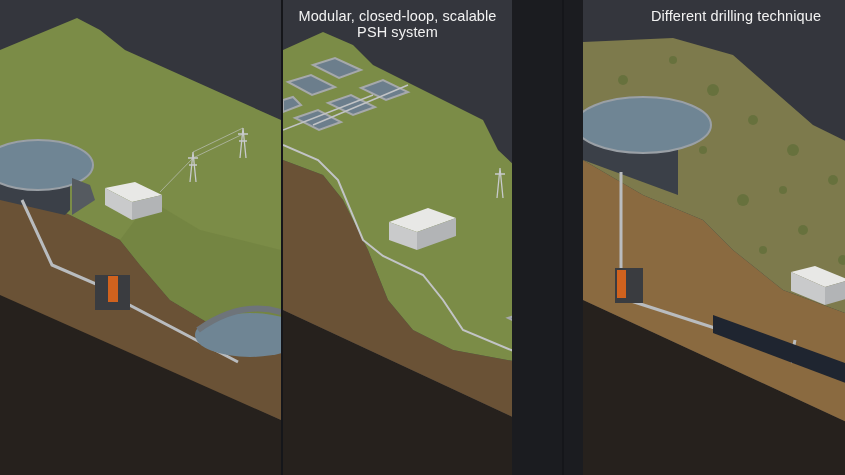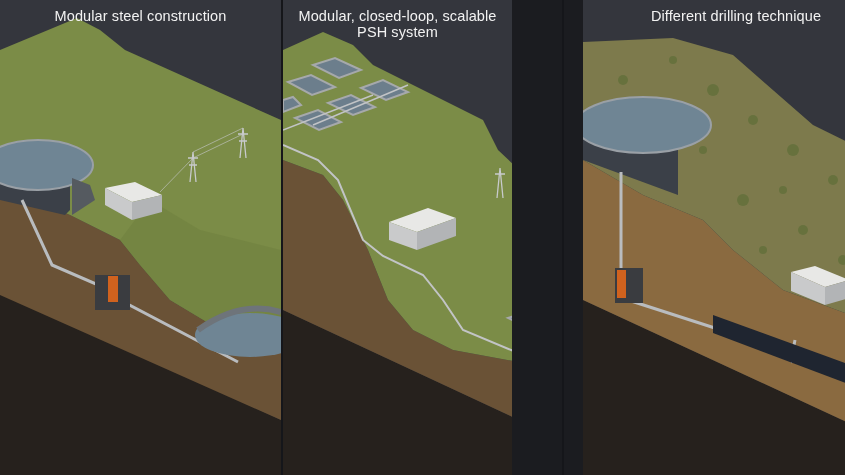--- a/index.html
+++ b/index.html
@@ -6,21 +6,20 @@
   body { width:845px; height:475px; overflow:hidden; position:relative; font-family:"Liberation Sans", sans-serif; }
   .panel { position:absolute; top:0; height:475px; background:#34363d; overflow:hidden; }
   .panel svg { position:absolute; left:0; top:0; }
   .title { position:absolute; top:8px; left:0; right:0; text-align:center; color:#f2f2f2; font-size:14.5px; letter-spacing:0.1px; z-index:2; }
   .divider { position:absolute; top:0; width:2px; height:475px; background:#15161a; z-index:3; }
 </style>
 </head>
 <body>
 
 <div class="panel" style="left:0;width:281px;">
-  <div class="title">Modular steel construction</div>
   <svg width="281" height="475" viewBox="0 0 281 475">
 
     <polygon points="0,290 281,420 281,475 0,475" fill="#26211d"></polygon>
 
     <polygon points="0,185 70,215 120,240 140,265 170,300 220,330 281,345 281,420 0,295" fill="#6a5236"></polygon>
 
     <polygon points="0,50 77,18 100,30 125,50 281,120 281,345 220,330 170,300 140,265 120,240 70,215 0,185" fill="#7b8c47"></polygon>
     <polygon points="120,240 140,265 170,300 220,330 281,345 281,250 200,230 150,200" fill="#6f8040" opacity="0.6"></polygon>
 
     <g>

